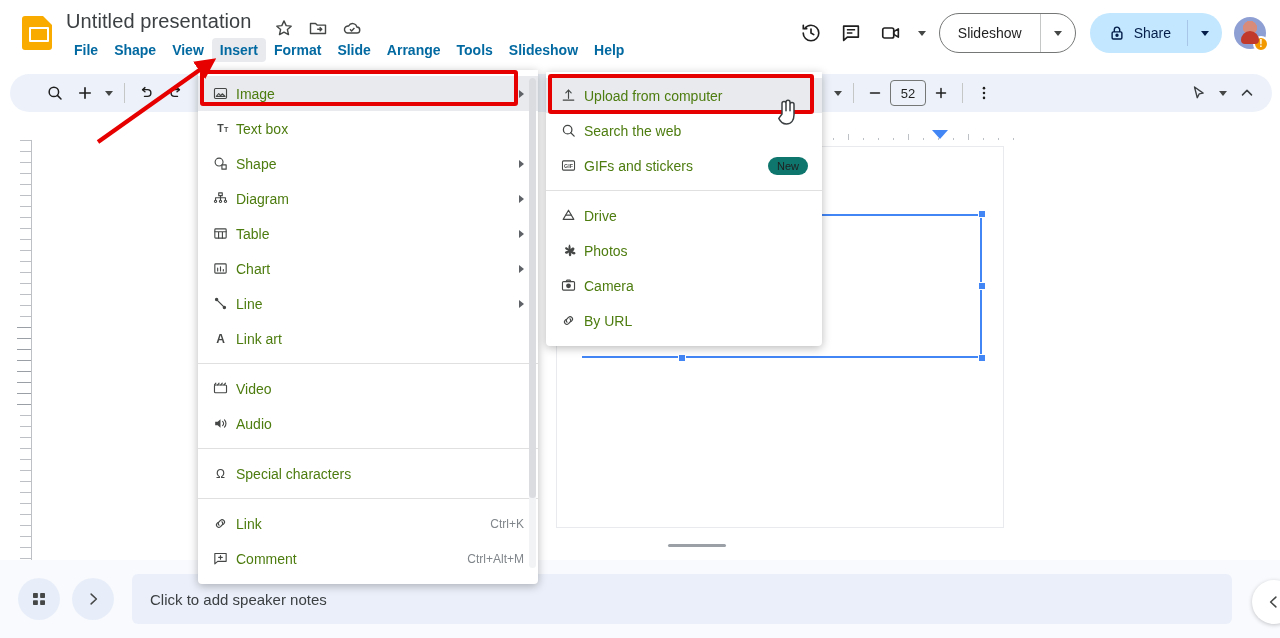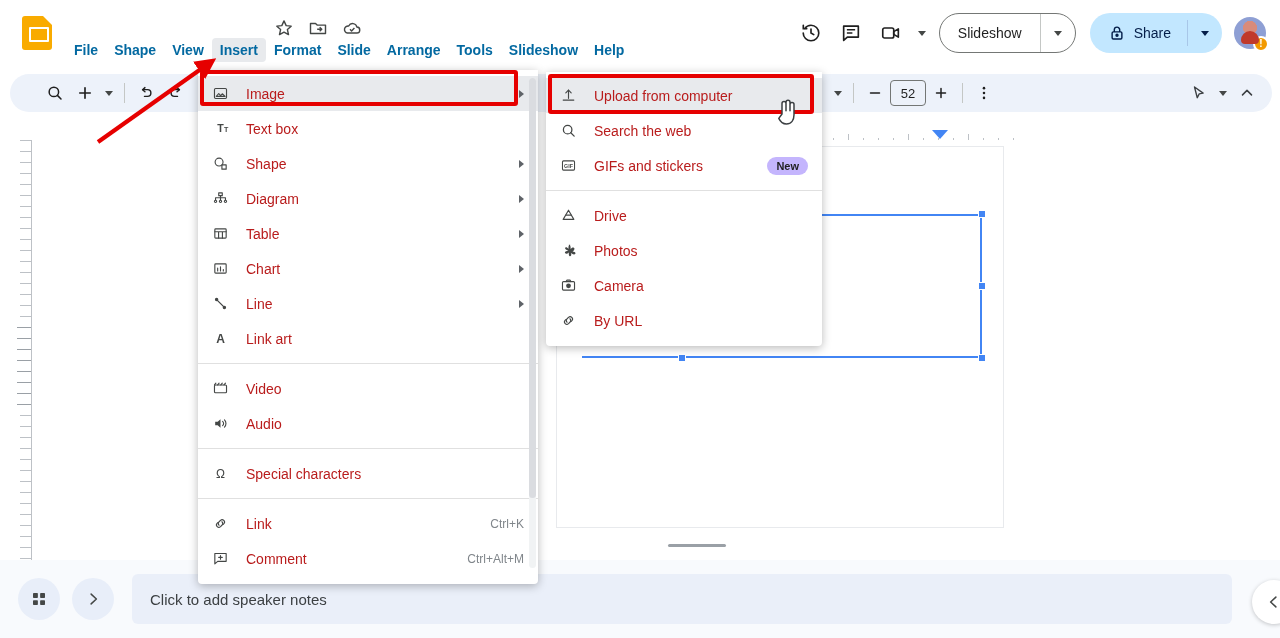--- a/index.html
+++ b/index.html
@@ -132,27 +132,27 @@
   }
   #insert-menu { left:198px; top:70px; width:340px; padding:6px 0 8px; }
   #image-submenu { left:546px; top:72px; width:276px; padding:6px 0 8px; }
   .mi {
     position:relative; display:flex; align-items:center; height:35px;
     padding:0 14px 0 14px; cursor:pointer; white-space:nowrap;
   }
   .mi.hl { background:#e8eaed; }
   .mi-icon { width:24px; display:flex; align-items:center; justify-content:flex-start; color:#444746; flex:none; }
   .mi-icon svg { width:17px; height:17px; }
-  .mi-label { font-size:14px; color:#b91c1c; margin-left:10px; }
+  .mi-label { font-size:14px; color:#4d7c0f; }
   .mi-arrow { position:absolute; right:14px; width:0;height:0;
     border-top:4px solid transparent;border-bottom:4px solid transparent;border-left:5px solid #5f6368;}
   .mi-short { position:absolute; right:14px; font-size:12px; color:#80868b; }
   .mi-badge {
-    position:absolute; right:14px; background:#c4b5fd; color:#1f1f1f;
-    font-size:11px; font-weight:bold; padding:3px 9px; border-radius:10px;
+    position:absolute; right:14px; background:#0f766e; color:#1f1f1f;
+    font-size:11px; font-weight:normal; padding:3px 9px; border-radius:10px;
   }
   .mi-sep { height:1px; background:#e0e0e0; margin:7px 0; }
   .menu-scrollbar {
     position:absolute; right:2px; top:8px; width:7px; height:490px;
     background:#f1f3f4; border-radius:4px;
   }
   .menu-scrollbar-thumb{
     position:absolute; left:0; top:0; width:7px; height:420px;
     background:#dadce0; border-radius:4px; cursor:pointer;
   }
@@ -188,20 +188,21 @@
     display:flex;align-items:center;justify-content:center;cursor:pointer;color:#444746;
   }
 </style>
 </head>
 <body>
 
 <div id="app">
 
   <div class="topbar">
     <div class="doc-logo"></div>
+    <div class="doc-title">Untitled presentation</div>
 
     <div class="title-icon ti-star">
       <svg viewBox="0 0 24 24" fill="none" stroke="#444746" stroke-width="1.7" stroke-linejoin="round">
         <path d="M12 3.5l2.6 5.6 6 .7-4.5 4.1 1.3 6L12 17l-5.4 2.9 1.3-6L3.4 9.8l6-.7z"></path>
       </svg>
     </div>
     <div class="title-icon ti-move">
       <svg viewBox="0 0 24 24" fill="none" stroke="#444746" stroke-width="1.7" stroke-linejoin="round">
         <path d="M3 6.5h6l2 2h10v10H3z"></path>
           <path d="M11 13.5h5M14 11l2.5 2.5L14 16"></path>

